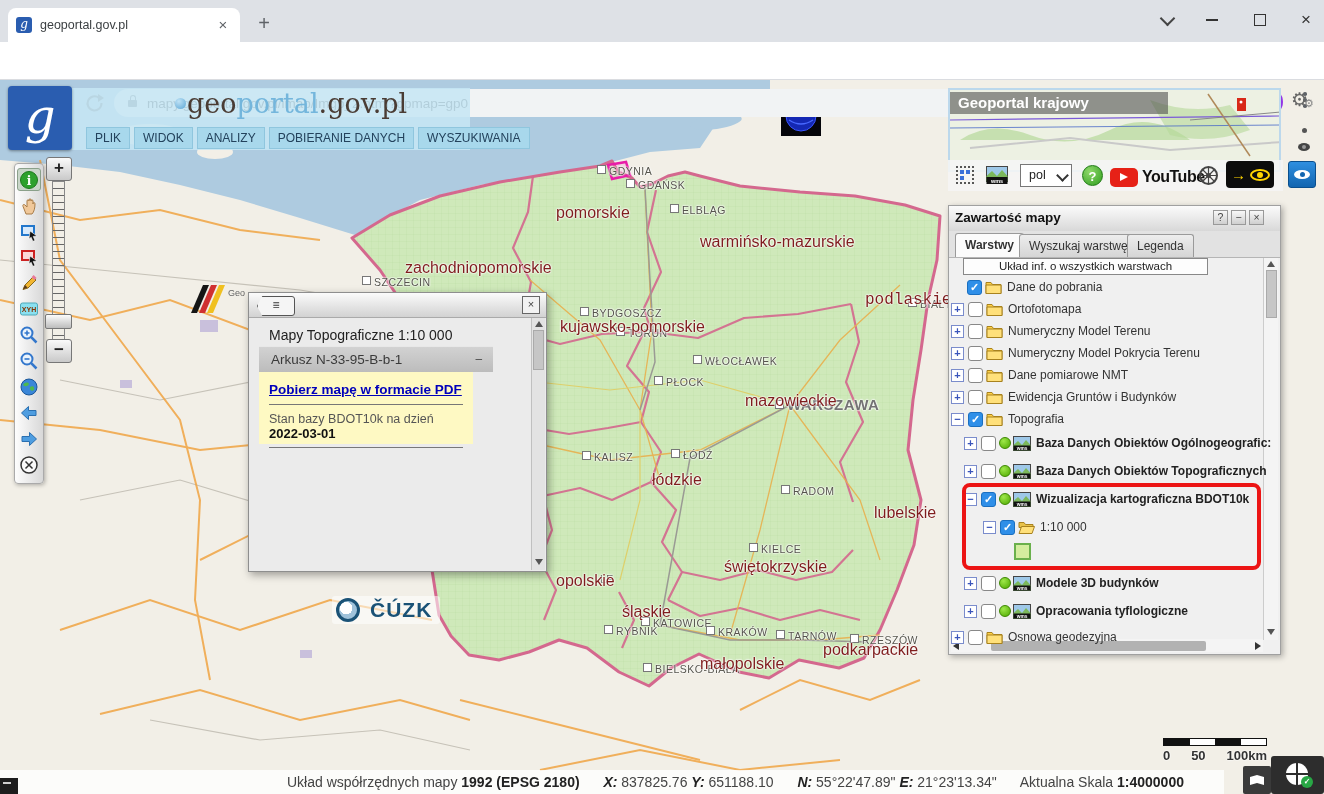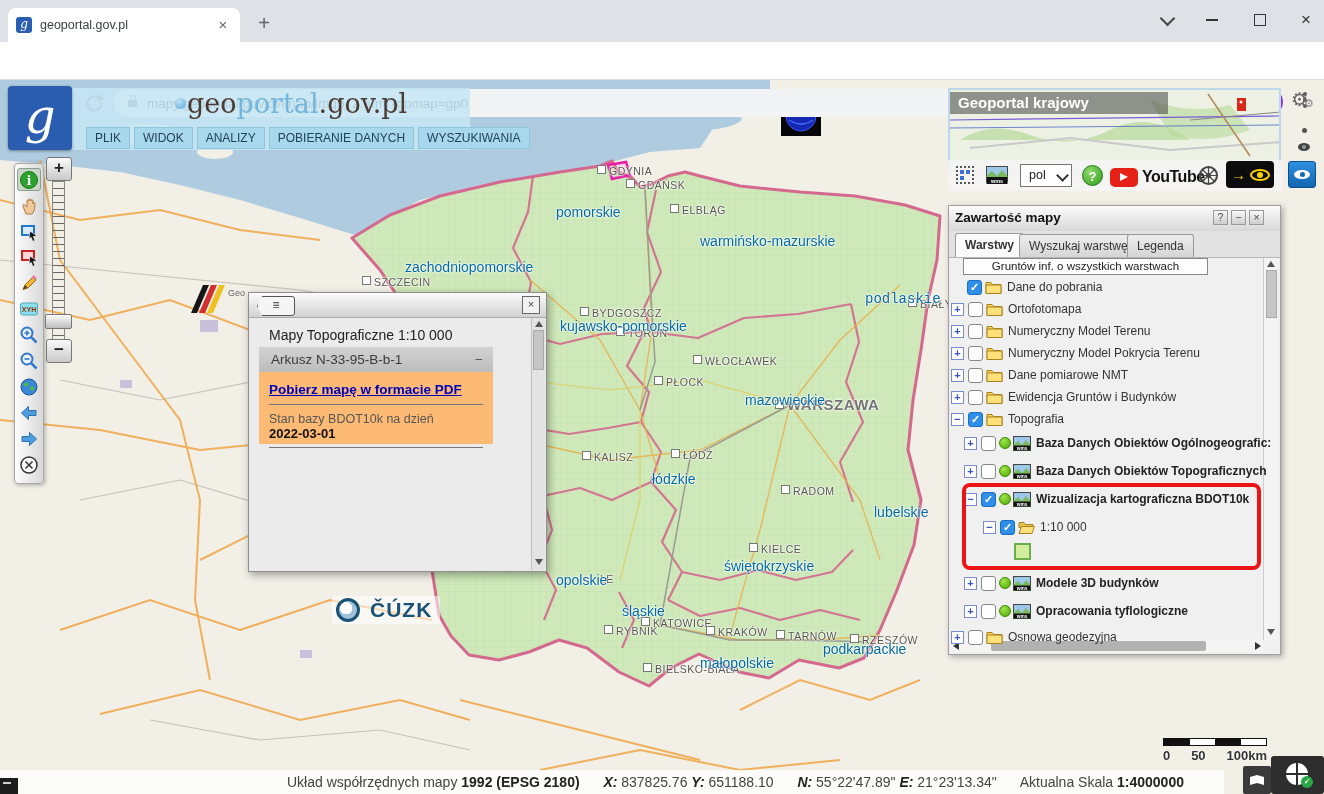--- a/index.html
+++ b/index.html
@@ -63,21 +63,21 @@
     border:1px solid #8e8e8e;box-shadow:2px 3px 8px rgba(0,0,0,.35);}
   .popup-head{position:absolute;left:0;top:0;right:0;height:24px;background:linear-gradient(#fbfbfb,#d2d2d2);border-bottom:1px solid #aaa;}
   .listbtn{position:absolute;left:8px;top:3px;width:36px;height:18px;background:#f5f5f5;border:1.5px solid #555;border-radius:3px;
     clip-path:polygon(0 50%,14% 0,100% 0,100% 100%,14% 100%);font-size:12px;color:#333;text-align:center;line-height:16px;font-weight:bold;}
   .popclose{position:absolute;right:6px;top:3px;width:16px;height:16px;border:1.5px solid #666;background:#f2f2f2;
     font-size:11px;color:#444;text-align:center;line-height:14px;}
   .pop-title{position:absolute;left:20px;top:34px;font-size:14px;color:#222;}
   .accordion{position:absolute;left:10px;top:53px;width:234px;height:26px;background:linear-gradient(#d2d2d2,#bcbcbc);
     border-top:1px solid #e8e8e8;color:#3a3a3a;font-size:13.5px;line-height:26px;padding-left:12px;box-sizing:border-box;}
   .acc-min{position:absolute;right:10px;top:0;color:#555;}
-  .popcard{position:absolute;left:10px;top:79px;width:234px;height:72px;background:#fdba74;padding:8px 10px;box-sizing:border-box;}
+  .popcard{position:absolute;left:10px;top:79px;width:214px;height:72px;background:#fef9c3;padding:8px 10px;box-sizing:border-box;}
   .poplink{font-size:13.5px;font-weight:bold;color:#0000bb;text-decoration:underline;}
   .pophr{border:none;border-top:1px solid #777;margin:6px 0 7px 0;}
   .popstat{font-size:12.5px;color:#555;}
   .popdate{font-size:13px;font-weight:bold;color:#111;}
   .popscroll{position:absolute;right:1px;top:25px;width:13px;bottom:1px;background:#e3e3e3;border-left:1px solid #c0c0c0;}
   .sarrow{width:0;height:0;margin:3px auto;}
   .sarrow.up{border-left:4px solid transparent;border-right:4px solid transparent;border-bottom:6px solid #555;}
   .sarrow.down{border-left:4px solid transparent;border-right:4px solid transparent;border-top:6px solid #555;position:absolute;bottom:2px;left:2.5px;}
   .sthumb{width:9px;height:38px;background:#c6c6c6;border:1px solid #aaa;margin:2px auto;}
   
@@ -142,21 +142,21 @@
   .ticon{margin-right:5px;flex:none;display:flex;}
   .tlabel{font-size:12px;color:#333;white-space:nowrap;}
   .tlabel.b{font-weight:bold;color:#222;}
   .swatch{position:absolute;width:17px;height:17px;background:#d4ed9e;border:2px solid #6ab04c;box-sizing:border-box;}
   .redbox{position:absolute;left:962px;top:483px;width:299px;height:87px;border:4px solid #ec1414;border-radius:8px;box-sizing:border-box;pointer-events:none;}
   
   #map-labels{position:absolute;left:0;top:0;width:1324px;height:794px;pointer-events:none;}
   .mlabel{position:absolute;white-space:nowrap;text-shadow:0 0 2px #fff,0 0 2px #fff,0 0 2px #fff;}
   .mlabel.city{font-size:10.5px;color:#55544c;letter-spacing:0.5px;}
   .mlabel.city-major{font-size:15px;font-weight:bold;color:#737373;letter-spacing:0.5px;}
-  .mlabel.voiv{font-size:14px;color:#0369a1;}
+  .mlabel.voiv{font-size:16px;color:#7f1d1d;}
   .citybox{display:inline-block;width:7px;height:7px;background:#fff;border:1px solid #777;margin-right:3px;vertical-align:1px;}
   
   .cuzk{position:absolute;left:332px;top:596px;display:flex;align-items:center;background:rgba(255,255,255,0.55);
     border-radius:3px;padding:2px 8px 2px 4px;gap:6px;}
   .cuzk .globe{width:24px;height:24px;border-radius:50%;border:3px solid #1a5276;box-sizing:border-box;
     background:radial-gradient(circle at 40% 40%,#fff 40%,#9fc2da 41%);margin-right:4px;}
   .cuzk .txt{font-size:21px;font-weight:bold;color:#1a5276;letter-spacing:1px;}
   .geowm{position:absolute;left:228px;top:288px;font-size:9px;color:#666;}
   .scalebar{position:absolute;left:1163px;top:738px;width:104px;}
   .sb-bar{height:6px;border:1px solid #111;display:flex;}
@@ -528,21 +528,21 @@
     <div class="lp-title">Zawartość mapy</div>
     <div class="lp-btn" style="right:52px;">?</div>
     <div class="lp-btn" style="right:34px;">−</div>
     <div class="lp-btn" style="right:16px;">×</div>
   </div>
   <div class="lp-tabs">
     <div class="lp-tab active" style="left:6px;">Warstwy</div>
     <div class="lp-tab" style="left:70px;">Wyszukaj warstwę</div>
     <div class="lp-tab" style="left:178px;">Legenda</div>
   </div>
-  <div class="expand-all">Gruntów inf. o wszystkich warstwach</div>
+  <div class="expand-all">Układ inf. o wszystkich warstwach</div>
   <div class="vscroll">
     <div class="sarrow up"></div>
     <div class="sthumb" style="height:46px;"></div>
     <div class="sarrow down"></div>
   </div>
   <div class="hscroll">
     <div class="harrow left"></div>
     <div class="hthumb"></div>
     <div class="harrow right"></div>
   </div>

